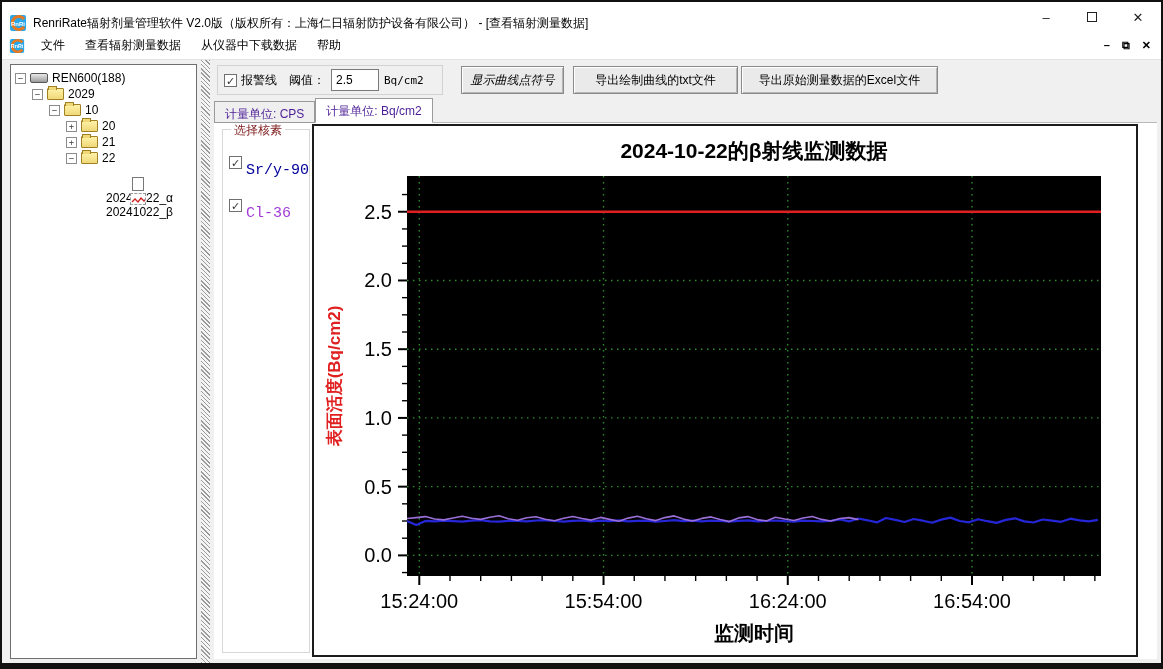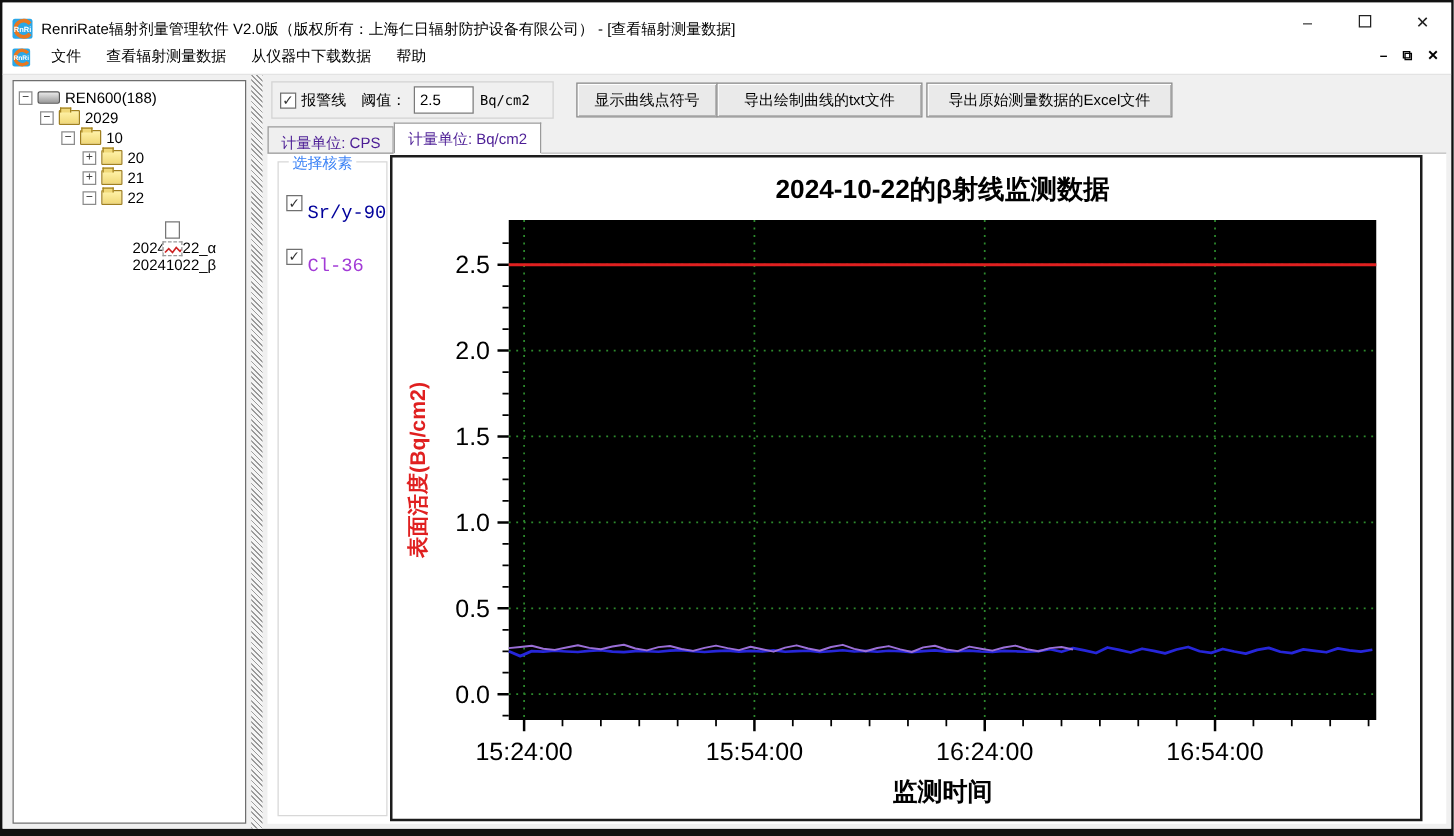--- a/index.html
+++ b/index.html
@@ -52,35 +52,35 @@
     border:1px solid #d2d2d2; background:#f0f0f0; display:flex; align-items:center; padding:0 6px; }
   .cb { width:13px; height:13px; border:1px solid #707070; background:#fff; color:#333;
     font-size:11px; line-height:12px; text-align:center; margin-right:4px; flex:0 0 auto;}
   .lbl { font-size:12px; color:#000; white-space:nowrap; }
   .threshold-input { width:48px; height:22px; border:1px solid #7a7a7a; background:#fff;
     font-size:12px; font-family:"Liberation Sans",sans-serif; padding:2px 4px; margin:0 5px 0 6px; }
   .push-btn { position:absolute; top:6px; height:28px; background:#eaeaea; border:1px solid #8a8a8a;
     box-shadow: inset 1px 1px 0 #ffffff, inset -1px -1px 0 #b5b5b5;
     font-size:12px; color:#000; display:flex; align-items:center; justify-content:center;
     font-family:"Liberation Sans",sans-serif; white-space:nowrap; }
-  #btn-points { left:459px; width:113px; }
+  #btn-points { left:459px; width:103px;font-style:italic; }
   #btn-txt    { left:571px; width:165px; }
   #btn-excel  { left:739px; width:197px;text-align:center; }
   
   .tabstrip { position:absolute; left:212px; top:38px; height:25px; display:flex; align-items:flex-end; z-index:2;}
   .tab { font-size:12px; color:#4c1d95; padding:4px 10px 4px 10px; border:1px solid #9a9a9a;
     background:#efefef; height:22px; white-space:nowrap; }
   .tab.selected { background:#fff; height:25px; border-bottom:1px solid #fff; position:relative; z-index:3; }
   
   .tabpage { position:absolute; left:212px; top:62px; right:4px; bottom:4px; background:#fff;
     border-top:1px solid #b9b9b9; z-index:1; }
   .nuclide-box { position:absolute; left:8px; top:6px; width:88px; bottom:6px;
     border:1px solid #d8d8d8; }
   .nuclide-title { position:absolute; left:8px; top:-8px; background:#fff; padding:0 3px;
-    font-size:12px; color:#3b82f6; white-space:nowrap; }
+    font-size:12px; color:#7f1d1d; white-space:nowrap; }
   .nuclide-row { display:flex; align-items:center; margin:10px 0 0 6px; font-size:12px; white-space:nowrap;}
   .nuclide-row:first-of-type { margin-top:16px; }
   .nuclide-label { font-family:Liberation Mono, monospace; font-size:15px;margin-top:16px; }
   
   .chart-panel { position:absolute; left:98px; top:1px; width:826px; height:533px;
     background:#fff; border:2px solid #1c1c1c; }
   .chart-panel svg { display:block; }
 </style>
 </head>
 <body>

